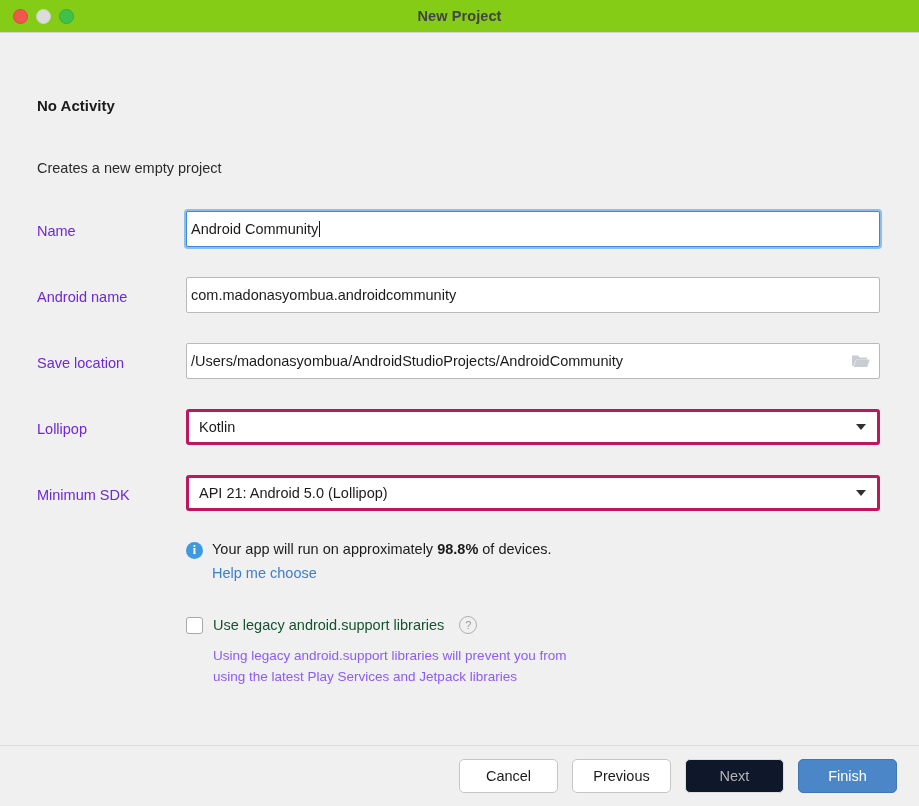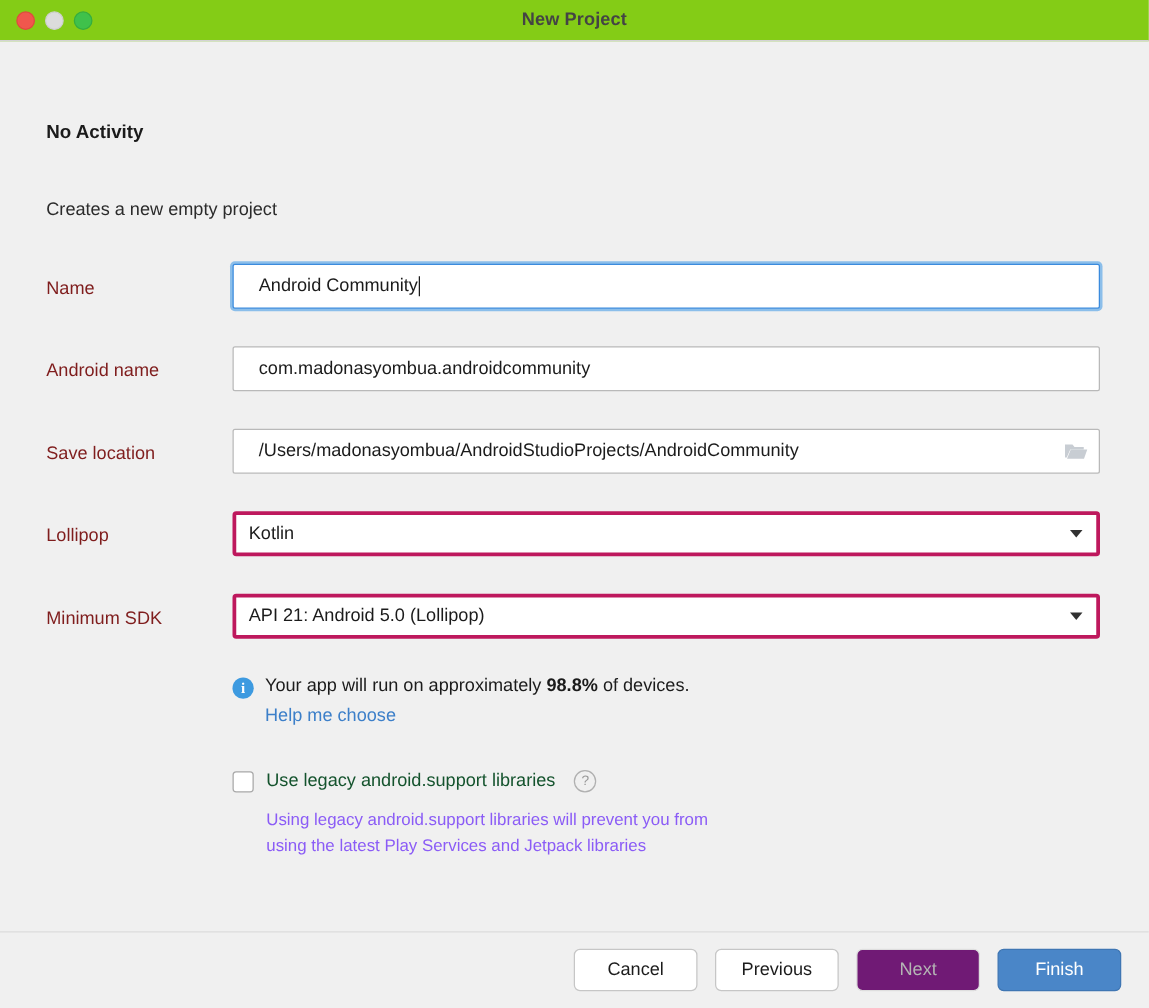--- a/index.html
+++ b/index.html
@@ -93,42 +93,42 @@
   }
   .row {
     position: relative;
     height: 66px;
   }
   .row .label {
     position: absolute;
     left: 37px;
     top: 12px;
     font-size: 14.5px;
-    color: #7f1d1d;
+    color: #6d28d9;
     white-space: nowrap;
   }
   .field-wrap {
     position: absolute;
     left: 186px;
     top: 0;
     width: 694px;
     height: 36px;
   }
 
   .textfield {
     box-sizing: border-box;
     width: 100%;
     height: 36px;
     background: #ffffff;
     border: 1px solid #b9b9b9;
     border-radius: 2px;
     font-family: "Liberation Sans", sans-serif;
     font-size: 14.5px;
     color: #1b1b1b;
-    padding: 0 20px;
+    padding: 0 4px;
     outline: none;
     display: flex;
     align-items: center;
   }
   .textfield.focused {
     border: 1px solid #3b8bdd;
     box-shadow: 0 0 0 2px rgba(106,173,232,0.75);
   }
   .caret {
     display: inline-block;
@@ -287,21 +287,21 @@
     font-size: 14.5px;
     color: #1b1b1b;
     display: flex;
     align-items: center;
     justify-content: center;
     cursor: pointer;
     padding: 0 14px;
   }
   .btn.disabled {
     color: #b4b4b4;
-    background: #701a75;
+    background: #0f172a;
     border-color: #dedede;
     cursor: default;
   }
   .btn.primary {
     background: #4a86c8;
     border: 1px solid #3f76b3;
     color: #ffffff;
   }
 </style>
 </head>

